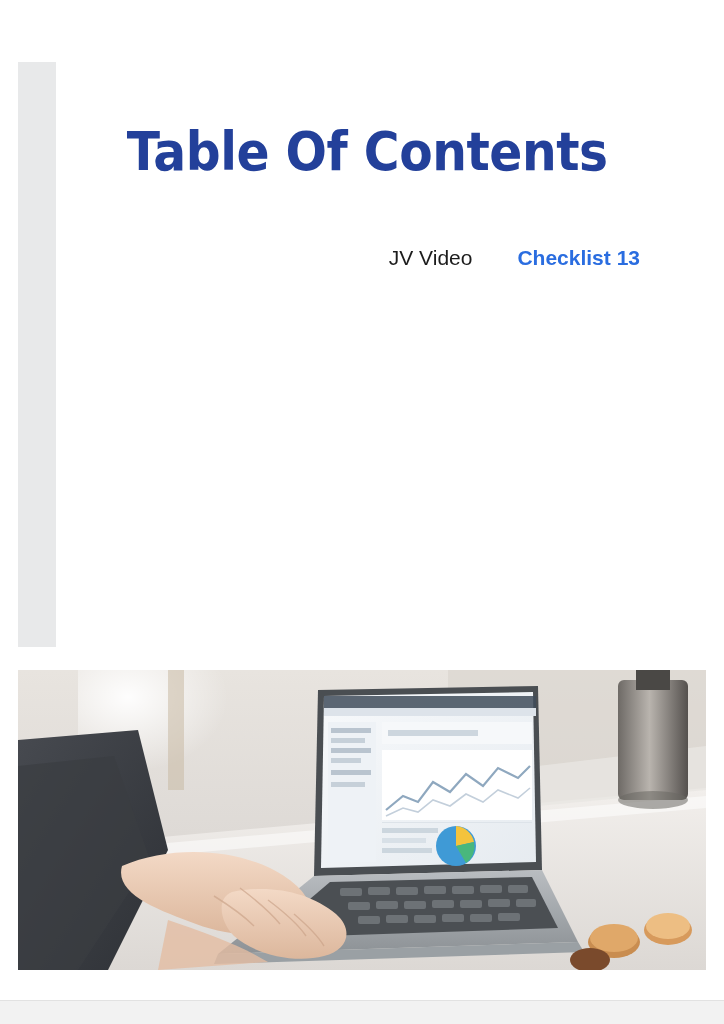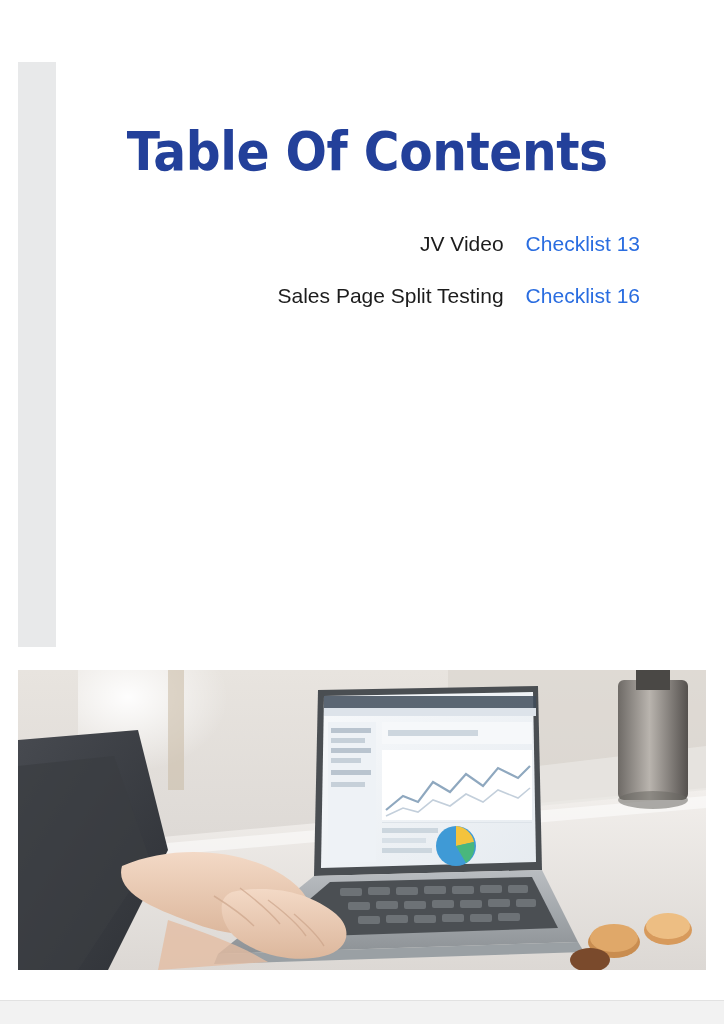--- a/index.html
+++ b/index.html
@@ -55,38 +55,38 @@
   }
 
   .toc-list {
     margin: 0;
     padding: 38px 0 0 0;
     list-style: none;
   }
 
   .toc-row {
     display: flex;
-    align-items: center;
+    align-items: flex-end;
     justify-content: flex-end;
     padding: 0 66px 0 2px;
     height: 52px;
+    gap: 45px;
   }
 
   .toc-label {
     font-size: 21px;
     color: #1c1c1c;
     text-align: right;
     white-space: nowrap;
   }
 
   .toc-page {
     font-size: 21px;
-    font-weight: normal;
+    font-weight: bold;
     color: #2a6de0;
-    margin-left: 22px;
     white-space: nowrap;
   }
 
   
   .photo {
     position: absolute;
     left: 18px;
     top: 670px;
     width: 688px;
     height: 300px;
@@ -118,24 +118,20 @@
 
     <ul class="toc-list">
 
       <li class="toc-row">
         <span class="toc-label">JV Video</span>
         <span class="toc-page">Checklist 13</span>
       </li>
 
 
 
-      <li class="toc-row">
-        <span class="toc-label">Sales Page Split Testing</span>
-        <span class="toc-page">Checklist 16</span>
-      </li>
 
 
 
     </ul>
   </div>
 
   <div class="photo">
     <svg width="688" height="300" viewBox="0 0 688 300" xmlns="http://www.w3.org/2000/svg" aria-hidden="true">
       <defs>
         <linearGradient id="bgGrad" x1="0" y1="0" x2="0" y2="1">

